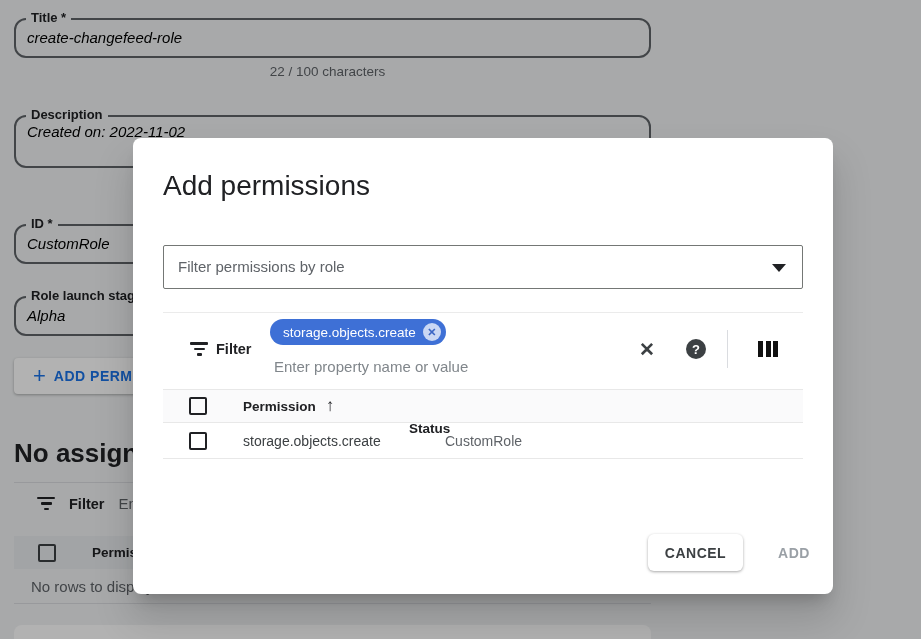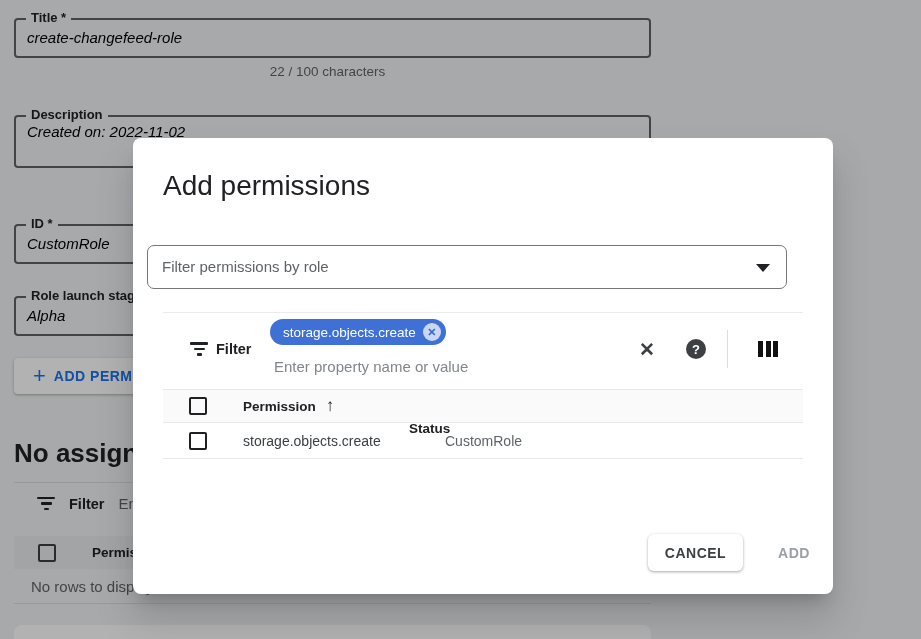--- a/index.html
+++ b/index.html
@@ -3,21 +3,21 @@
 <meta charset="utf-8">
 <style>
   * { margin:0; padding:0; box-sizing:border-box; }
   html,body { width:921px; height:639px; }
   .screen {
     position:relative; width:921px; height:639px; overflow:hidden;
     background:#f1f3f4; font-family:"Liberation Sans", sans-serif; color:#202124;
   }
   
   .page { position:absolute; inset:0; }
-  .ofield { position:absolute; border:2px solid #5f6368; border-radius:4px; }
+  .ofield { position:absolute; border:2px solid #5f6368; border-radius:12px; }
   .flabel {
     position:absolute; top:-10px; left:10px; background:#f1f3f4; padding:0 5px;
     font-size:13px; font-weight:600; color:#202124; white-space:nowrap;
   }
   .fvalue { position:absolute; left:11px; font-size:15px; color:#000000; white-space:nowrap;font-style:italic; }
   .counter { position:absolute; left:14px; top:64px; width:627px; text-align:center;
     font-size:13.5px; color:#5f6368; }
   .add-perm-btn {
     position:absolute; left:14px; top:358px; width:235px; height:36px; background:#ffffff;
     border-radius:4px; box-shadow:0 1px 3px rgba(0,0,0,.3); display:flex; align-items:center;
@@ -44,22 +44,22 @@
   .bg-card { position:absolute; left:14px; top:625px; width:637px; height:20px; background:#ffffff;
     border-radius:8px 8px 0 0; }
   
   .overlay { position:absolute; inset:0; background:rgba(0,0,0,.30); }
   
   .modal {
     position:absolute; left:133px; top:138px; width:700px; height:456px; background:#ffffff;
     border-radius:8px; box-shadow:0 11px 15px -7px rgba(0,0,0,.2), 0 24px 38px 3px rgba(0,0,0,.14);
   }
   .m-title { position:absolute; left:30px; top:32px; font-size:28px; font-weight:400; color:#202124; white-space:nowrap; }
-  .combo { position:absolute; left:14px; top:107px; width:640px; height:44px;
-    border:1px solid #747775; border-radius:7px; cursor:pointer; }
+  .combo { position:absolute; left:30px; top:107px; width:640px; height:44px;
+    border:1px solid #747775; border-radius:2px; cursor:pointer; }
   .combo-ph { position:absolute; left:14px; top:12px; font-size:15px; color:#5f6368; white-space:nowrap; }
   .caret { position:absolute; right:16px; top:18px; width:0; height:0;
     border-left:7px solid transparent; border-right:7px solid transparent; border-top:8px solid #202124; }
   .tb-border { position:absolute; left:30px; top:174px; width:640px; border-top:1px solid #ebebeb; }
   .m-filter-icon { position:absolute; left:57px; top:204px; }
   .m-filter-label { position:absolute; left:83px; top:203px; font-size:14.5px; font-weight:700; }
   .chip { position:absolute; left:137px; top:181px; height:26px; border-radius:13px;
     display:inline-flex; align-items:center; gap:7px; padding:0 5px 0 13px; cursor:pointer; }
   .chip-text { color:#fff; font-size:13.5px; white-space:nowrap; }
   .chip-x { width:18px; height:18px; border-radius:50%; background:rgba(255,255,255,.72);

